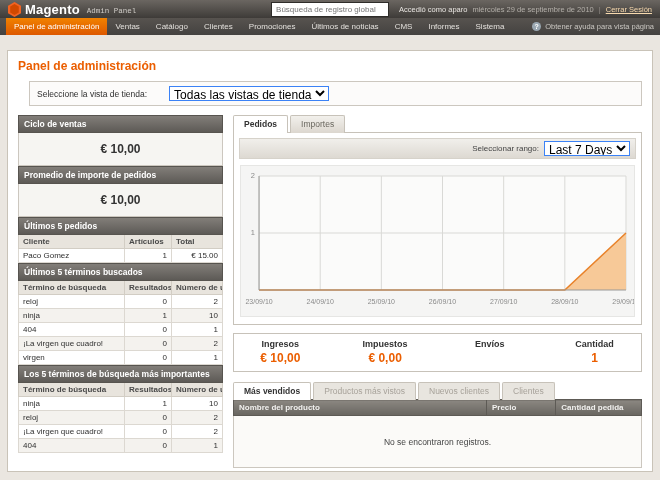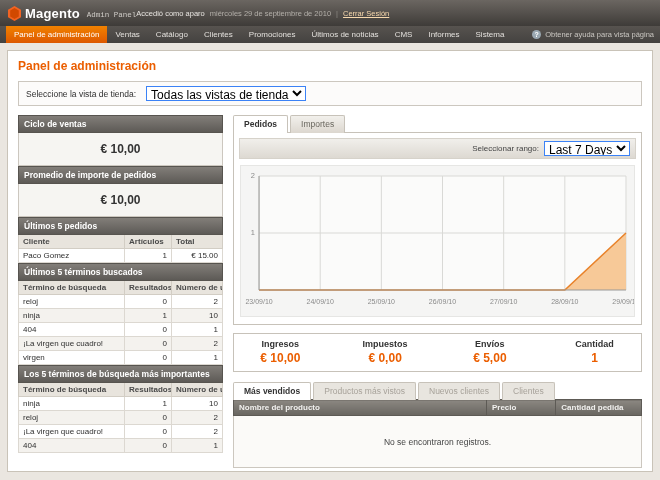--- a/index.html
+++ b/index.html
@@ -1,41 +1,41 @@
 <!DOCTYPE html>
 <html><head>
 <meta charset="utf-8">
 <style>
   * { margin:0; padding:0; box-sizing:border-box; }
   html,body { width:660px; height:480px; overflow:hidden; }
   body { font-family:"Liberation Sans", sans-serif; background:#eae6e0; color:#2f2f2f; font-size:9px; position:relative; }
 
   
-  .topbar { height:26px; background:linear-gradient(#6b6661,#3e3b38); display:flex; align-items:center; padding:0 8px; color:#fff; }
+  .topbar { height:18px; background:linear-gradient(#6b6661,#3e3b38); display:flex; align-items:center; padding:0 8px; color:#fff; }
   .logo { display:flex; align-items:center; gap:4px; }
   .logo-text { font-size:13px; font-weight:bold; letter-spacing:.2px; }
   .logo-sub { font-size:7.5px; color:#cfccc7; margin-left:3px; margin-top:3px;font-family:Liberation Mono, monospace; }
   .search-wrap { margin-left:auto; margin-right:10px; }
   .search-input { width:118px; height:15px; font-size:8px; border:1px solid #2e2c29; padding:0 4px; background:#fff; color:#555; font-family:"Liberation Sans",sans-serif; }
   .top-right { display:flex; align-items:center; gap:5px; font-size:7.5px; color:#e8e5e1; white-space:nowrap; }
   .top-right .date { color:#b3afa9; }
   .top-right .sep { color:#8f8b86; }
   .logout-link { color:#f7d9ae; text-decoration:underline; cursor:pointer; }
 
   
   .navbar { height:17px; background:linear-gradient(#57534f,#444240); display:flex; align-items:stretch; padding:0 6px; }
   .nav-item { display:flex; align-items:center; padding:0 8px; font-size:8px; color:#e3e0dc; cursor:pointer; }
   .nav-item.active { background:linear-gradient(#f18200,#dd5800); color:#fff; }
   .nav-help { margin-left:auto; display:flex; align-items:center; gap:4px; color:#c9c6c1; font-size:7.5px; cursor:pointer; }
   .help-icon { width:9px; height:9px; border-radius:50%; background:#9aa7b1; color:#fff; font-size:7px; line-height:9px; text-align:center; font-weight:bold; }
 
   
   .content { position:absolute; top:50px; left:7px; right:7px; bottom:8px; background:#fff; border:1px solid #c9c3b8; padding:8px 10px; overflow:hidden; }
   .page-title { color:#eb5e00; font-size:12px; font-weight:bold; margin-bottom:8px; }
-  .store-box { border:1px solid #ccc7bf; background:#fcfbfa; padding:4px 7px; margin-bottom:9px; display:flex; align-items:center; gap:10px; font-size:8.5px; }
+  .store-box { border:1px solid #ccc7bf; background:#fcfbfa; padding:4px 7px; margin-bottom:9px; display:flex; align-items:center; gap:22px; font-size:8.5px;margin-left:11px; }
   select { font-size:12px; font-family:"Liberation Sans",sans-serif; border:1px solid #3b82f6; background:#fff; height:15px; }
 
   .dashboard { display:flex; gap:10px; }
   .left-col { width:205px; flex:none; }
   .right-col { flex:1; min-width:0; }
 
   
   .box { }
   .box-head { background:linear-gradient(#827e79,#5d5a56); border:1px solid #57544f; color:#fff; font-weight:bold; font-size:8.5px; padding:3px 5px; }
   .box-value { border:1px solid #ccc7bf; border-top:none; background:#f6f5f2; text-align:center; font-weight:bold; font-size:12px; color:#333; padding:9px 0; }
@@ -73,20 +73,23 @@
 <body>
 
 <div class="topbar">
   <div class="logo">
     <svg width="13" height="15" viewBox="0 0 13 15">
       <polygon points="6.5,0 13,3.7 13,11.2 6.5,15 0,11.2 0,3.7" fill="#f26322"></polygon>
       <polygon points="6.5,2 10.8,4.6 10.8,10.4 6.5,12.9 2.2,10.4 2.2,4.6" fill="#d14900"></polygon>
     </svg>
     <span class="logo-text">Magento</span>
     <span class="logo-sub">Admin Panel</span>
+  </div>
+  <div class="search-wrap">
+    <input class="search-input" type="text" placeholder="Búsqueda de registro global" style="">
   </div>
   <div class="top-right">
     <span>Accedió como aparo</span>
     <span class="date">miércoles 29 de septiembre de 2010</span>
     <span class="sep">|</span>
     <span class="logout-link">Cerrar Sesión</span>
   </div>
 </div>
 
 <div class="navbar">
@@ -273,21 +276,20 @@
         <div class="stat">
           <div class="stat-label">Ingresos</div>
           <div class="stat-value">€ 10,00</div>
         </div>
         <div class="stat">
           <div class="stat-label">Impuestos</div>
           <div class="stat-value">€ 0,00</div>
         </div>
         <div class="stat">
           <div class="stat-label">Envíos</div>
-          <div class="stat-value">€ 5,00</div>
         </div>
         <div class="stat">
           <div class="stat-label">Cantidad</div>
           <div class="stat-value">1</div>
         </div>
       </div>
 
       <div class="tabs bottom-tabs">
         <div class="tab active">Más vendidos</div>
         <div class="tab dim">Productos más vistos</div>

